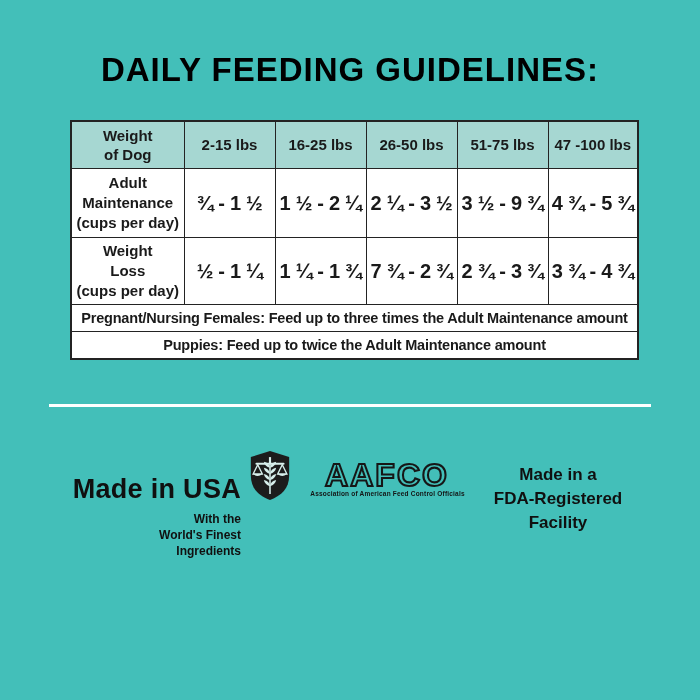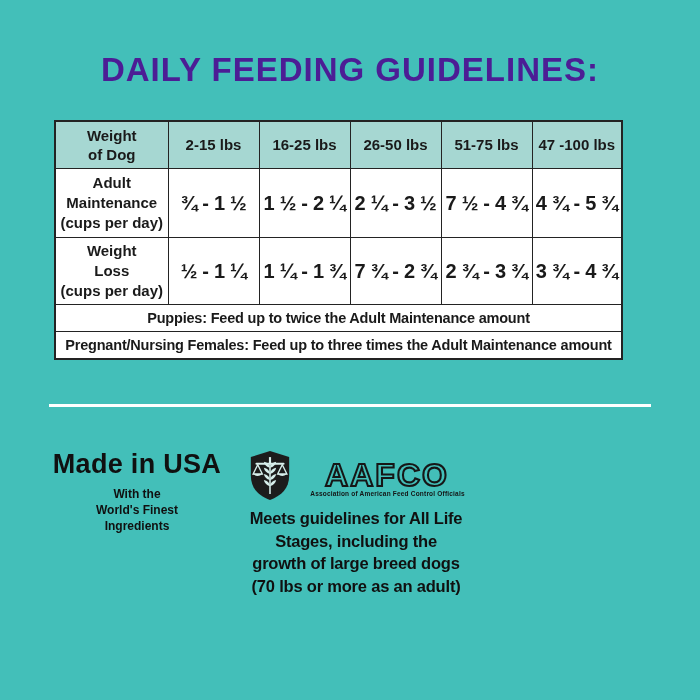--- a/index.html
+++ b/index.html
@@ -4,27 +4,27 @@
 <style>
   html,body{margin:0;padding:0;}
   body{
     width:700px;height:700px;position:relative;overflow:hidden;
     background:#43bfb9;
     font-family:"Liberation Sans", sans-serif;
     -webkit-font-smoothing:antialiased;
   }
   .page-title{
     position:absolute;top:51px;left:0;width:700px;
-    text-align:center;color:#4c1d95;
+    text-align:center;color:#000000;
     font-size:33px;font-weight:bold;letter-spacing:1px;
     margin:0;white-space:nowrap;
   }
   
   table.feed-table{
-    position:absolute;left:54px;top:120px;width:567px;
+    position:absolute;left:70px;top:120px;width:567px;
     border-collapse:collapse;table-layout:fixed;
     background:#ffffff;border:2.5px solid #232323;
   }
   .feed-table th,.feed-table td{
     border:1.5px solid #232323;
     color:#1a1a1a;text-align:center;vertical-align:middle;
     padding:0 2px;
   }
   .feed-table thead th{
     background:#a6d7d2;
@@ -46,21 +46,21 @@
     font-size:14.5px;font-weight:bold;letter-spacing:-0.2px;
     background:#ffffff;white-space:nowrap;
   }
   
   .divider-line{
     position:absolute;left:49px;top:404px;width:602px;height:3px;
     background:#ffffff;
   }
   
   .badge{position:absolute;text-align:center;color:#101010;}
-  .badge-usa{left:33px;top:449px;width:208px;}
+  .badge-usa{left:33px;top:474px;width:208px;text-align:right;}
   .usa-title{font-size:27px;font-weight:bold;letter-spacing:0.3px;}
   .usa-sub{
     margin-top:7px;font-size:12px;font-weight:bold;
     line-height:1.33;white-space:pre-line;
   }
   .badge-aafco{left:228px;top:449px;width:256px;}
   .aafco-logo-row{
     display:flex;align-items:center;justify-content:center;
     gap:17px;height:57px;
   }
@@ -106,38 +106,38 @@
     </tr>
   </thead>
   <tbody>
     <tr class="row-adult">
       <td class="row-label">Adult
 Maintenance
 (cups per day)</td>
       <td class="val">¾ - 1 ½</td>
       <td class="val">1 ½ - 2 ¼</td>
       <td class="val">2 ¼ - 3 ½</td>
-      <td class="val">7 ½ - 4 ¾</td>
+      <td class="val">3 ½ - 9 ¾</td>
       <td class="val">4 ¾ - 5 ¾</td>
     </tr>
     <tr class="row-loss">
       <td class="row-label">Weight
 Loss
 (cups per day)</td>
       <td class="val">½ - 1 ¼</td>
       <td class="val">1 ¼ - 1 ¾</td>
       <td class="val">7 ¾ - 2 ¾</td>
       <td class="val">2 ¾ - 3 ¾</td>
       <td class="val">3 ¾ - 4 ¾</td>
     </tr>
     <tr class="row-note">
-      <td class="note-cell" colspan="6">Puppies: Feed up to twice the Adult Maintenance amount</td>
+      <td class="note-cell" colspan="6">Pregnant/Nursing Females: Feed up to three times the Adult Maintenance amount</td>
     </tr>
     <tr class="row-note">
-      <td class="note-cell" colspan="6">Pregnant/Nursing Females: Feed up to three times the Adult Maintenance amount</td>
+      <td class="note-cell" colspan="6">Puppies: Feed up to twice the Adult Maintenance amount</td>
     </tr>
   </tbody>
 </table>
 
 <div class="divider-line"></div>
 
 <div class="badge badge-usa">
   <div class="usa-title">Made in USA</div>
   <div class="usa-sub">With the
 World's Finest
@@ -170,20 +170,19 @@
         <path d="M30 48 Q37 46 38 40 Q31 41 30 48 Z" fill="#d7efec"></path>
       </svg>
     </span>
     <span class="aafco-word-wrap">
       <svg width="152" height="34" viewBox="0 0 152 34" aria-hidden="true">
         <text x="76" y="27" text-anchor="middle" font-family="Liberation Sans, sans-serif" font-size="32" font-weight="bold" letter-spacing="2" fill="none" stroke="#161616" stroke-width="2.1">AAFCO</text>
       </svg>
       <span class="aafco-caption">Association of American Feed Control Officials</span>
     </span>
   </div>
-  <div class="aafco-desc">Meets guidelines for All Life
-Stages, including the
-growth of large breed dogs
-(70 lbs or more as an adult)</div>
 </div>
 
 <div class="badge badge-fda">
+  <div class="fda-desc">Made in a
+FDA-Registered
+Facility</div>
 </div>
 
 </body></html>

